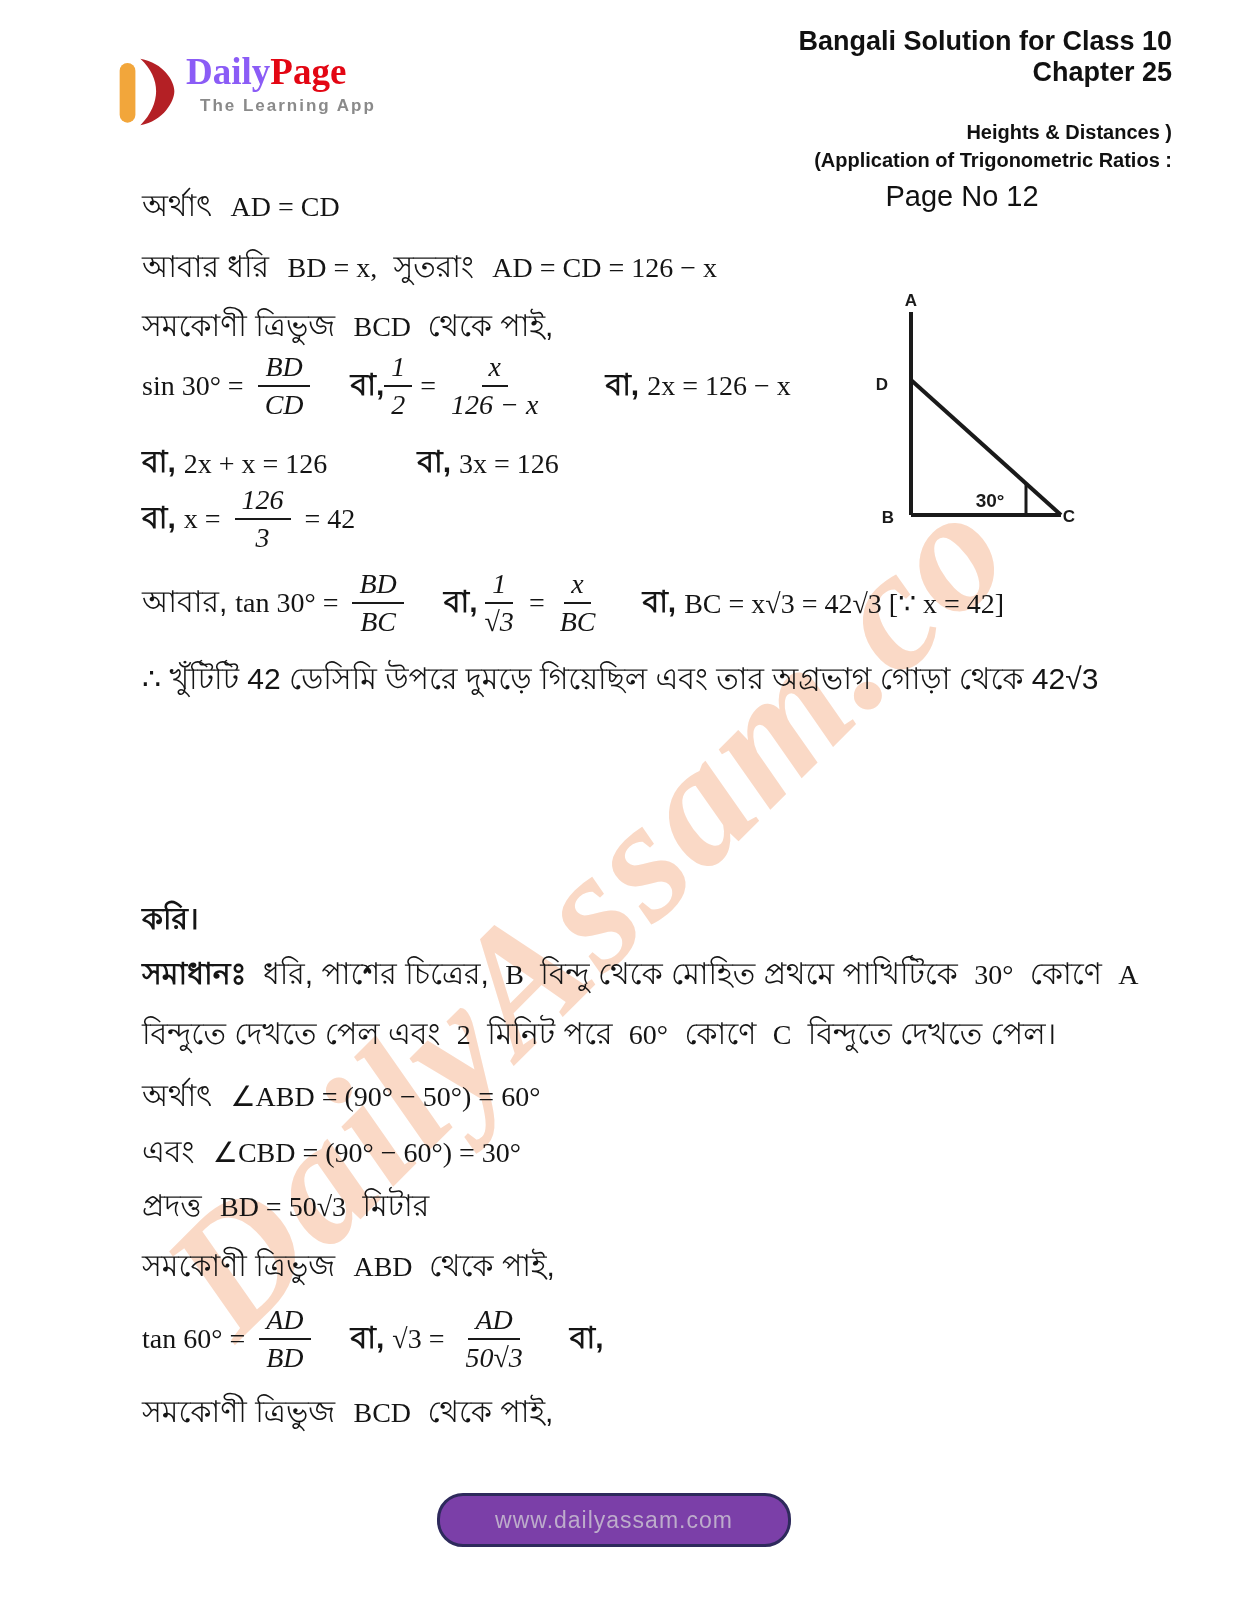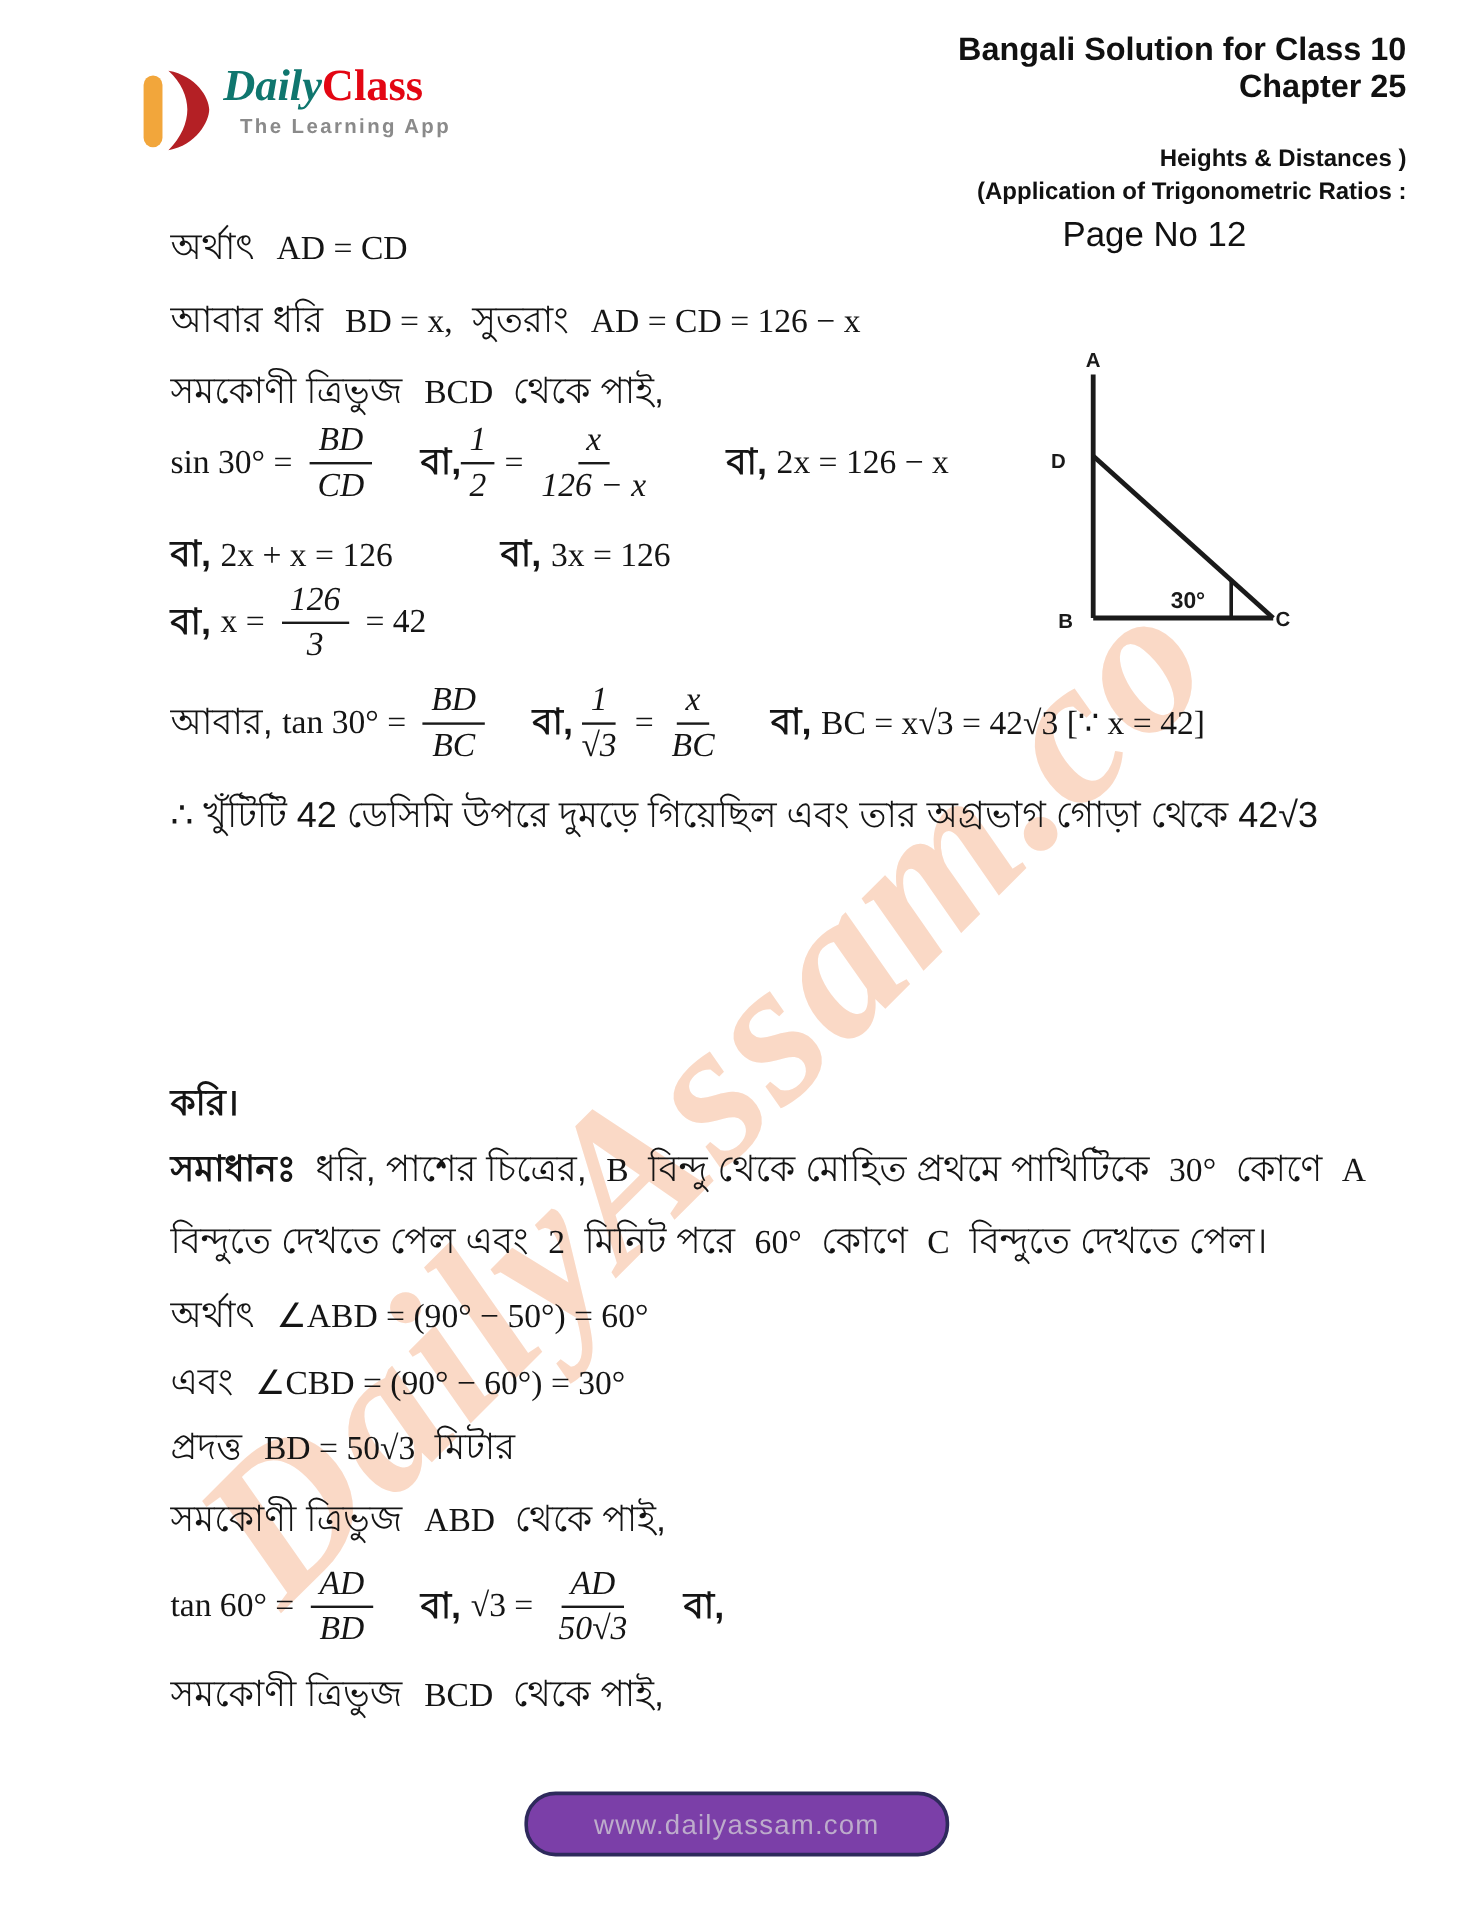--- a/index.html
+++ b/index.html
@@ -3,21 +3,21 @@
 <meta charset="utf-8">
 <style>
   html,body{margin:0;padding:0;background:#ffffff;}
   #page{
     position:relative;width:1236px;height:1600px;background:#ffffff;overflow:hidden;
     font-family:"Liberation Sans",sans-serif;color:#151515;
   }
   
   .logo{position:absolute;left:118px;top:52px;display:flex;align-items:flex-start;gap:10px;}
   .logo-text .brand{font-family:"Liberation Serif",serif;font-weight:bold;font-size:37px;line-height:40px;}
-  .brand .daily{color:#0f766e;font-style:italic;}
+  .brand .daily{color:#8b5cf6;}
   .brand .assam{color:#E30613;}
   .logo-text .tagline{font-size:17px;font-weight:bold;color:#8A8A8A;letter-spacing:2px;margin-top:4px;padding-left:14px;}
   .hdr-right{position:absolute;left:752px;top:26px;width:420px;text-align:right;}
   .hdr-title{font-size:27px;font-weight:bold;color:#111;}
   .hdr-sub{font-size:20px;font-weight:600;color:#111;margin-top:30px;line-height:28px;}
   .hdr-page{font-size:29px;font-weight:400;color:#111;text-align:center;margin-top:6px;}
   
   .watermark{
     position:absolute;left:195px;top:1205px;z-index:0;
     font-family:"Liberation Serif",serif;font-style:italic;font-weight:bold;
@@ -53,21 +53,21 @@
 <div id="page">
 
   <div class="watermark">DailyAssam.co</div>
 
   <div class="logo">
     <svg width="58" height="80" viewBox="0 0 70 86">
       <rect x="2" y="8" width="19" height="72" rx="9.5" fill="#F2A63B"></rect>
       <path d="M27,3 C55,8 68,30 68,42 C68,54 55,78 27,83 C40,70 46,55 46,42 C46,29 40,15 27,3 Z" fill="#B42025"></path>
     </svg>
     <div class="logo-text">
-      <div class="brand"><span class="daily">Daily</span><span class="assam">Class</span></div>
+      <div class="brand"><span class="daily">Daily</span><span class="assam">Page</span></div>
       <div class="tagline">The Learning App</div>
     </div>
   </div>
 
   <div class="hdr-right">
     <div class="hdr-title">Bangali Solution for Class 10 Chapter 25</div>
     <div class="hdr-sub">
       <div>Heights &amp; Distances )</div>
       <div>(Application of Trigonometric Ratios :</div>
     </div>

